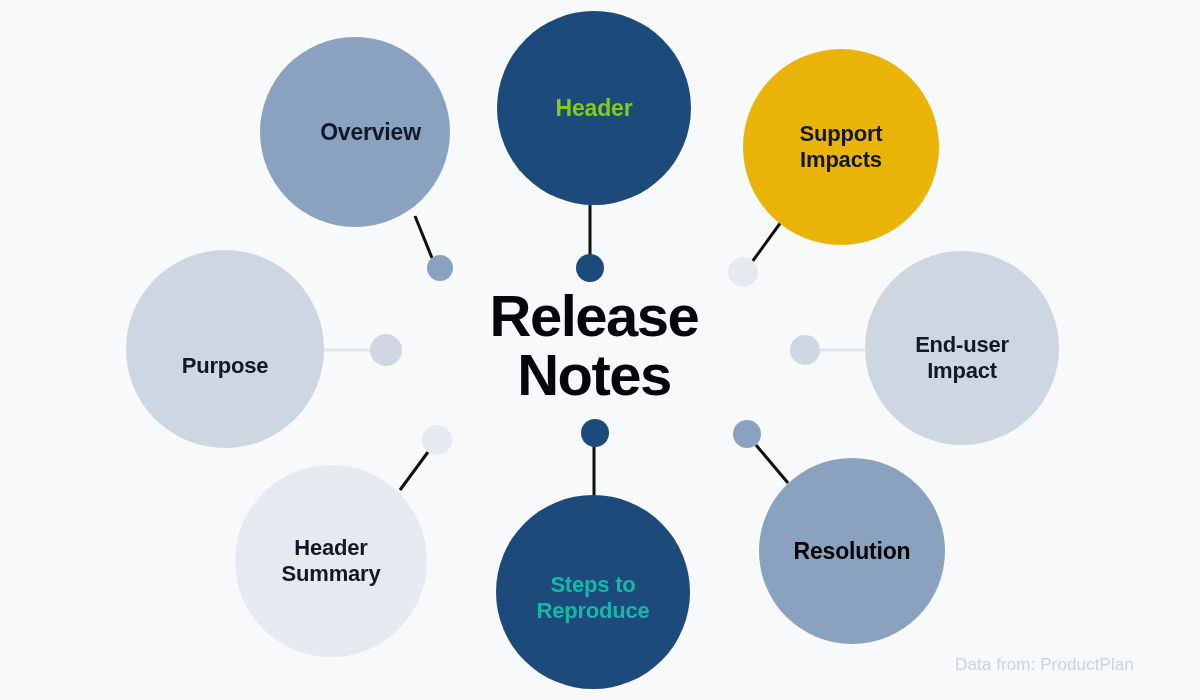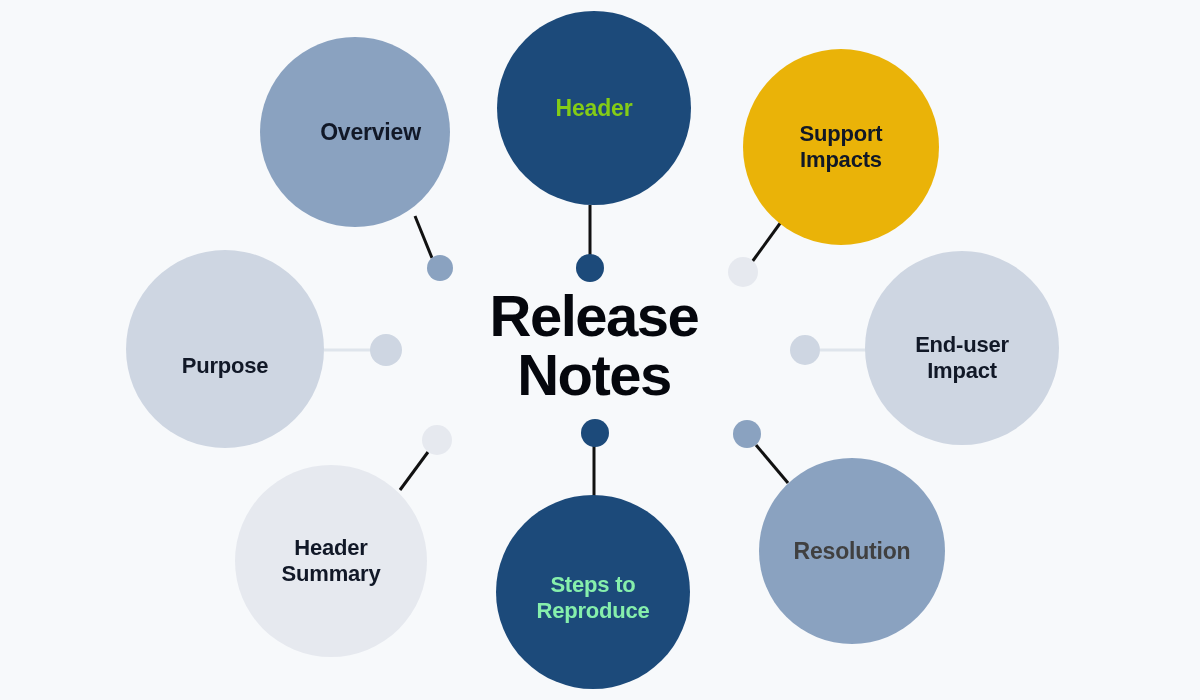--- a/index.html
+++ b/index.html
@@ -103,26 +103,27 @@
         <div class="node-label" style="font-size: 22px; color: rgb(17, 24, 39); margin-top: 19px;">End-user
 Impact</div>
       </div>
       <div class="dot" style="left: 422px; top: 425px; width: 30px; height: 30px; background: rgb(230, 233, 239);"></div>
       <div class="node" style="left: 235px; top: 465px; width: 192px; height: 192px; background: rgb(230, 233, 239);">
         <div class="node-label" style="font-size: 22px; color: rgb(17, 24, 39);">Header
 Summary</div>
       </div>
       <div class="dot" style="left: 581px; top: 419px; width: 28px; height: 28px; background: rgb(28, 74, 122);"></div>
       <div class="node" style="left: 496px; top: 495px; width: 194px; height: 194px; background: rgb(28, 74, 122);">
-        <div class="node-label" style="font-size: 22px; color: #86efac; margin-top: 12px;">Steps to
+        <div class="node-label" style="font-size: 22px; color: #14b8a6; margin-top: 12px;">Steps to
 Reproduce</div>
       </div>
       <div class="dot" style="left: 733px; top: 420px; width: 28px; height: 28px; background: rgb(138, 162, 192);"></div>
       <div class="node" style="left: 759px; top: 458px; width: 186px; height: 186px; background: rgb(138, 162, 192);">
-        <div class="node-label" style="font-size: 23px; color: #404040;">Resolution</div>
+        <div class="node-label" style="font-size: 23px; color: #000000;">Resolution</div>
       </div>
     </div>
 
   <div id="center-title" style="font-size: 58px; color: rgb(5, 7, 13); left: 0px; width: 1200px; top: 286px; transform: translateX(-6px);">Release
 Notes</div>
 
+  <div id="attribution" style="color: rgb(204, 211, 221); left: 955px; top: 655px;">Data from: ProductPlan</div>
 
 </div>
 
 </body></html>

